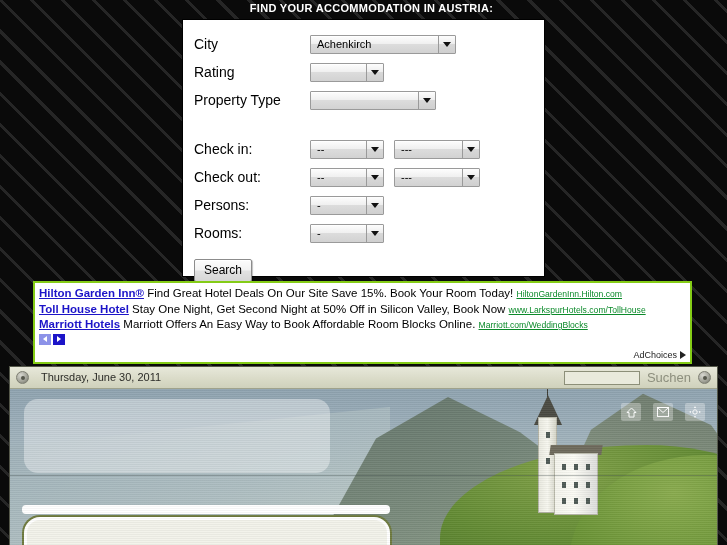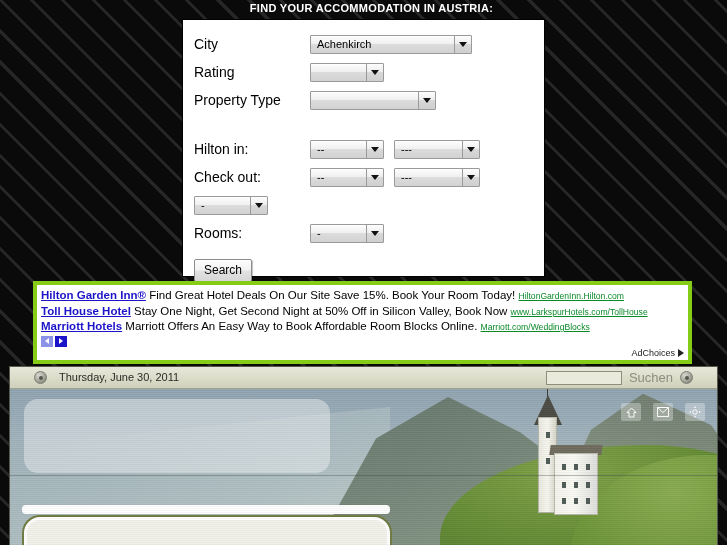--- a/index.html
+++ b/index.html
@@ -86,21 +86,21 @@
     justify-content: center;
     background: linear-gradient(to bottom, #fdfdfd 0%, #eeeeee 45%, #d8d8d8 50%, #cfcfcf 100%);
   }
   .sel .sel-arrow::after {
     content: "";
     width: 0; height: 0;
     border-left: 4px solid transparent;
     border-right: 4px solid transparent;
     border-top: 5px solid #111;
   }
-  .w-city   { width: 162px; }
+  .w-city   { width: 146px; }
   .w-prop   { width: 126px; }
   .w-rating { width: 74px; }
   .w-day    { width: 74px; }
   .w-month  { width: 86px; }
   .w-small  { width: 74px; }
   .date-gap { margin-left: 10px; }
 
   #search-button {
     margin: 12px 0 0 11px;
     padding: 3px 9px 4px 9px;
@@ -114,21 +114,21 @@
     box-shadow: 1px 1px 1px rgba(0,0,0,0.25), inset 0 1px 0 #fff;
     line-height: 14px;
   }
 
   
   #ad-block {
     position: absolute;
     left: 33px; top: 281px;
     width: 659px; height: 83px;
     background: #ffffff;
-    border: 4px solid #84cc16;
+    border: 2px solid #84cc16;
     padding: 3px 4px 0 4px;
     overflow: hidden;
   }
   .ad-line {
     font-size: 11.5px;
     line-height: 14.6px;
     color: #000;
     white-space: nowrap;
     overflow: hidden;
   }
@@ -198,21 +198,21 @@
     border-left: 1px solid #55584a;
     border-top: 1px solid #55584a;
     border-right: 1px solid #55584a;
   }
   #site-topbar {
     position: relative;
     height: 22px;
     background: linear-gradient(to bottom, #e7e8da 0%, #dadbc8 55%, #cfd1bc 100%);
     display: flex;
     align-items: center;
-    padding: 0 24px;
+    padding: 0 6px;
     border-bottom: 1px solid #9fa28c;
   }
   .round-icon {
     width: 13px; height: 13px;
     border-radius: 50%;
     background: radial-gradient(circle at 35% 30%, #d8d8d0 0%, #a0a196 60%, #6e6f64 100%);
     border: 1px solid #7d7e72;
     flex: 0 0 13px;
     display: flex; align-items: center; justify-content: center;
   }
@@ -423,21 +423,21 @@
 
   <div class="form-row">
     <span class="form-label">Property Type</span>
     <span class="sel w-prop">
       <span class="sel-text"></span>
       <span class="sel-arrow"></span>
     </span>
   </div>
 
   <div class="form-row gap">
-    <span class="form-label">Hilton in:</span>
+    <span class="form-label">Check in:</span>
     <span class="sel w-day">
       <span class="sel-text">--</span>
       <span class="sel-arrow"></span>
     </span>
     <span class="sel w-month date-gap">
       <span class="sel-text">---</span>
       <span class="sel-arrow"></span>
     </span>
   </div>
 
@@ -447,20 +447,21 @@
       <span class="sel-text">--</span>
       <span class="sel-arrow"></span>
     </span>
     <span class="sel w-month date-gap">
       <span class="sel-text">---</span>
       <span class="sel-arrow"></span>
     </span>
   </div>
 
   <div class="form-row">
+    <span class="form-label">Persons:</span>
     <span class="sel w-small">
       <span class="sel-text">-</span>
       <span class="sel-arrow"></span>
     </span>
   </div>
 
   <div class="form-row">
     <span class="form-label">Rooms:</span>
     <span class="sel w-small">
       <span class="sel-text">-</span>

